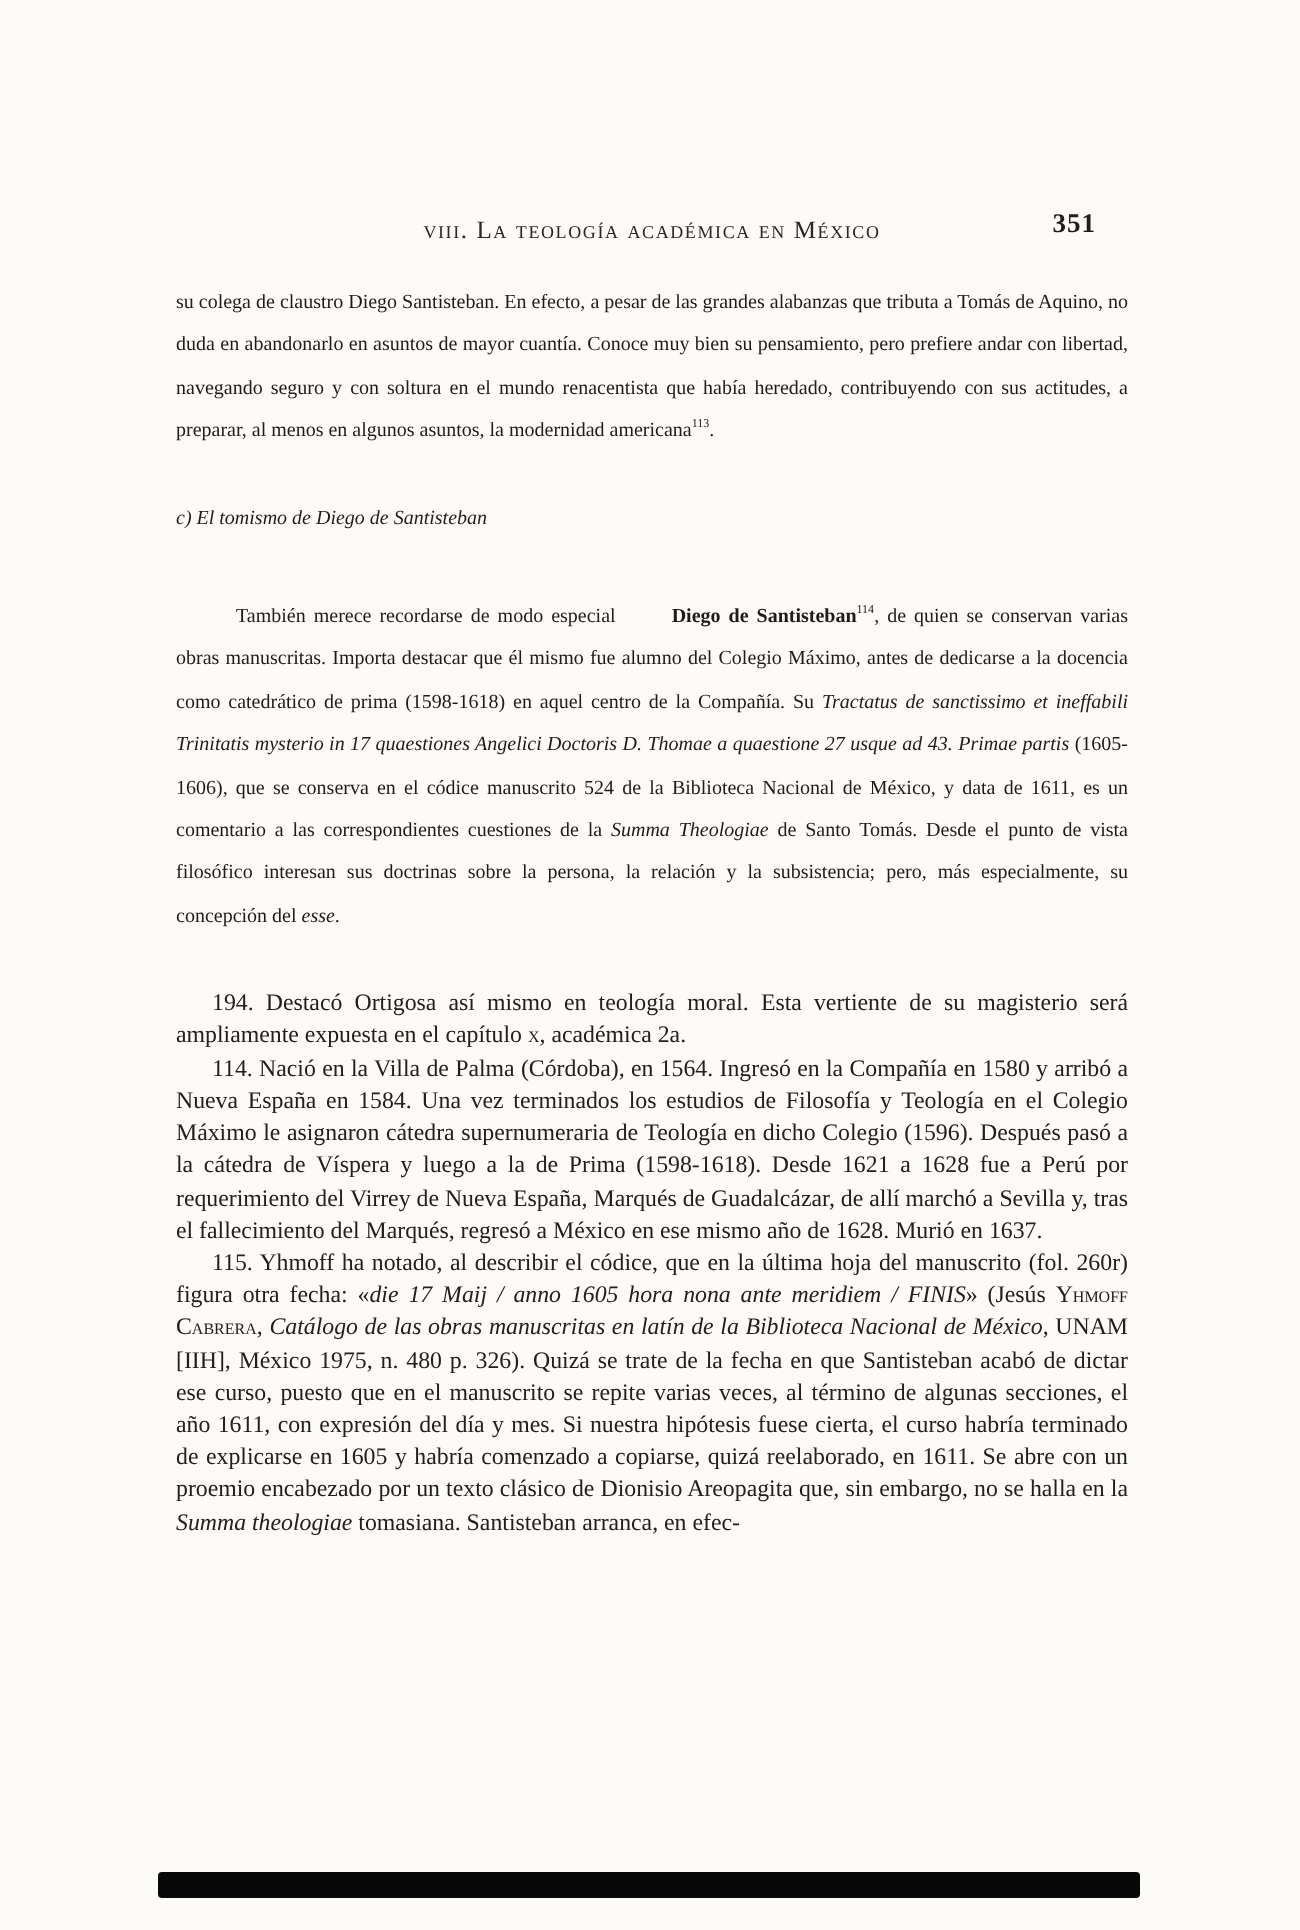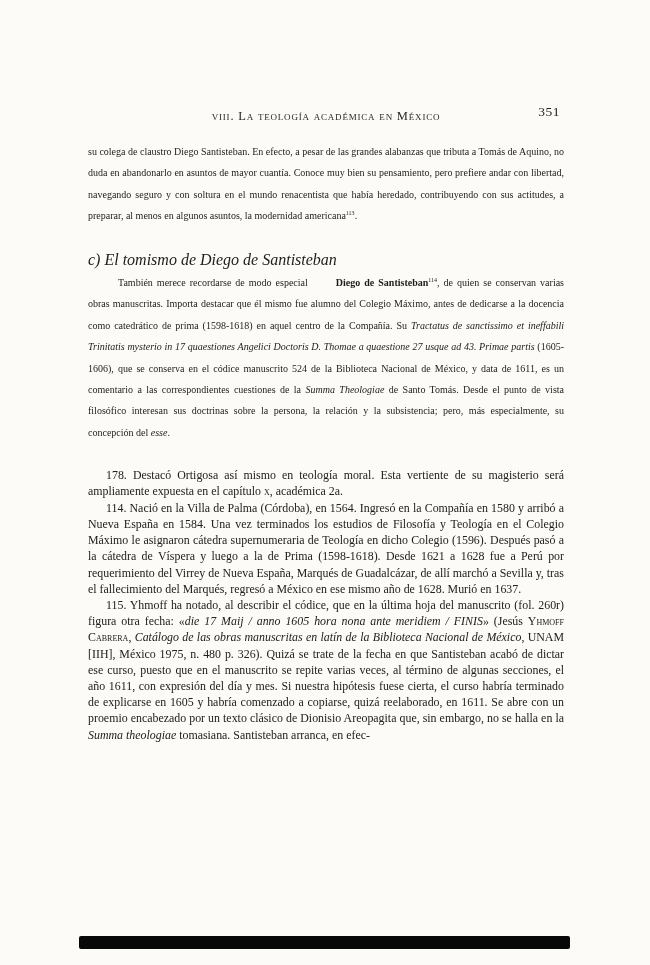--- a/index.html
+++ b/index.html
@@ -23,38 +23,39 @@
     white-space: nowrap;
   }
   .head-title {
     font-variant: small-caps;
     font-size: 12.5px;
     letter-spacing: 0.8px;
     color: #2a2724;
   }
   .page-number {
     position: absolute;
-    right: 4px;
+    right: 16px;
     top: -2px;
     font-size: 13.5px;
     letter-spacing: 0.5px;
+    font-weight: bold;
   }
 
   .body-par {
     font-size: 10px;
     line-height: 21.4px;
     text-align: justify;
     color: #1e1b18;
   }
   .body-par.indent { text-indent: 30px; }
 
   .section-heading {
     margin-top: 22px;
-    margin-bottom: 2px;
-    font-size: 16px;
+    margin-bottom: 28px;
+    font-size: 10px;
     line-height: 21.4px;
   }
 
   .footnotes {
     margin-top: 24px;
   }
   .footnote {
     font-size: 11.9px;
     line-height: 16.2px;
     text-align: justify;
@@ -88,20 +89,20 @@
   </div>
 
   <p class="body-par"><span>su colega de claustro Diego Santisteban. En efecto, a pesar de las grandes alabanzas que tributa a Tomás de Aquino, no duda en abandonarlo en asuntos de mayor cuantía. Conoce muy bien su pensamiento, pero prefiere andar con libertad, navegando seguro y con soltura en el mundo renacentista que había heredado, contribuyendo con sus actitudes, a preparar, al menos en algunos asuntos, la modernidad americana</span><sup>113</sup><span>.</span></p>
 
   <p class="section-heading"><span class="it">c) El tomismo de Diego de Santisteban</span></p>
 
   <p class="body-par indent"><span>También merece recordarse de modo especial </span><span class="bd">Diego de Santisteban</span><sup>114</sup><span>, de quien se conservan varias obras manuscritas. Importa destacar que él mismo fue alumno del Colegio Máximo, antes de dedicarse a la docencia como catedrático de prima (1598-1618) en aquel centro de la Compañía. Su </span><span class="it">Tractatus de sanctissimo et ineffabili Trinitatis mysterio in 17 quaestiones Angelici Doctoris D. Thomae a quaestione 27 usque ad 43. Primae partis</span><span> (1605-1606), que se conserva en el códice manuscrito 524 de la Biblioteca Nacional de México, y data de 1611, es un comentario a las correspondientes cuestiones de la </span><span class="it">Summa Theologiae</span><span> de Santo Tomás. Desde el punto de vista filosófico interesan sus doctrinas sobre la persona, la relación y la subsistencia; pero, más especialmente, su concepción del </span><span class="it">esse</span><span>.</span></p>
 
 
   <div class="footnotes">
-    <p class="footnote"><span>178. Destacó Ortigosa así mismo en teología moral. Esta vertiente de su magisterio será ampliamente expuesta en el capítulo </span><span class="sc">x</span><span>, académica 2a.</span></p>
+    <p class="footnote"><span>194. Destacó Ortigosa así mismo en teología moral. Esta vertiente de su magisterio será ampliamente expuesta en el capítulo </span><span class="sc">x</span><span>, académica 2a.</span></p>
     <p class="footnote"><span>114. Nació en la Villa de Palma (Córdoba), en 1564. Ingresó en la Compañía en 1580 y arribó a Nueva España en 1584. Una vez terminados los estudios de Filosofía y Teología en el Colegio Máximo le asignaron cátedra supernumeraria de Teología en dicho Colegio (1596). Después pasó a la cátedra de Víspera y luego a la de Prima (1598-1618). Desde 1621 a 1628 fue a Perú por requerimiento del Virrey de Nueva España, Marqués de Guadalcázar, de allí marchó a Sevilla y, tras el fallecimiento del Marqués, regresó a México en ese mismo año de 1628. Murió en 1637.</span></p>
     <p class="footnote"><span>115. Yhmoff ha notado, al describir el códice, que en la última hoja del manuscrito (fol. 260r) figura otra fecha: «</span><span class="it">die 17 Maij / anno 1605 hora nona ante meridiem / FINIS</span><span>» (Jesús </span><span class="sc">Yhmoff Cabrera</span><span>, </span><span class="it">Catálogo de las obras manuscritas en latín de la Biblioteca Nacional de México</span><span>, UNAM [IIH], México 1975, n. 480 p. 326). Quizá se trate de la fecha en que Santisteban acabó de dictar ese curso, puesto que en el manuscrito se repite varias veces, al término de algunas secciones, el año 1611, con expresión del día y mes. Si nuestra hipótesis fuese cierta, el curso habría terminado de explicarse en 1605 y habría comenzado a copiarse, quizá reelaborado, en 1611. Se abre con un proemio encabezado por un texto clásico de Dionisio Areopagita que, sin embargo, no se halla en la </span><span class="it">Summa theologiae</span><span> tomasiana. Santisteban arranca, en efec-</span></p>
   </div>
 
   <div class="scan-bar"></div>
 
 </div>
 
 </body></html>

